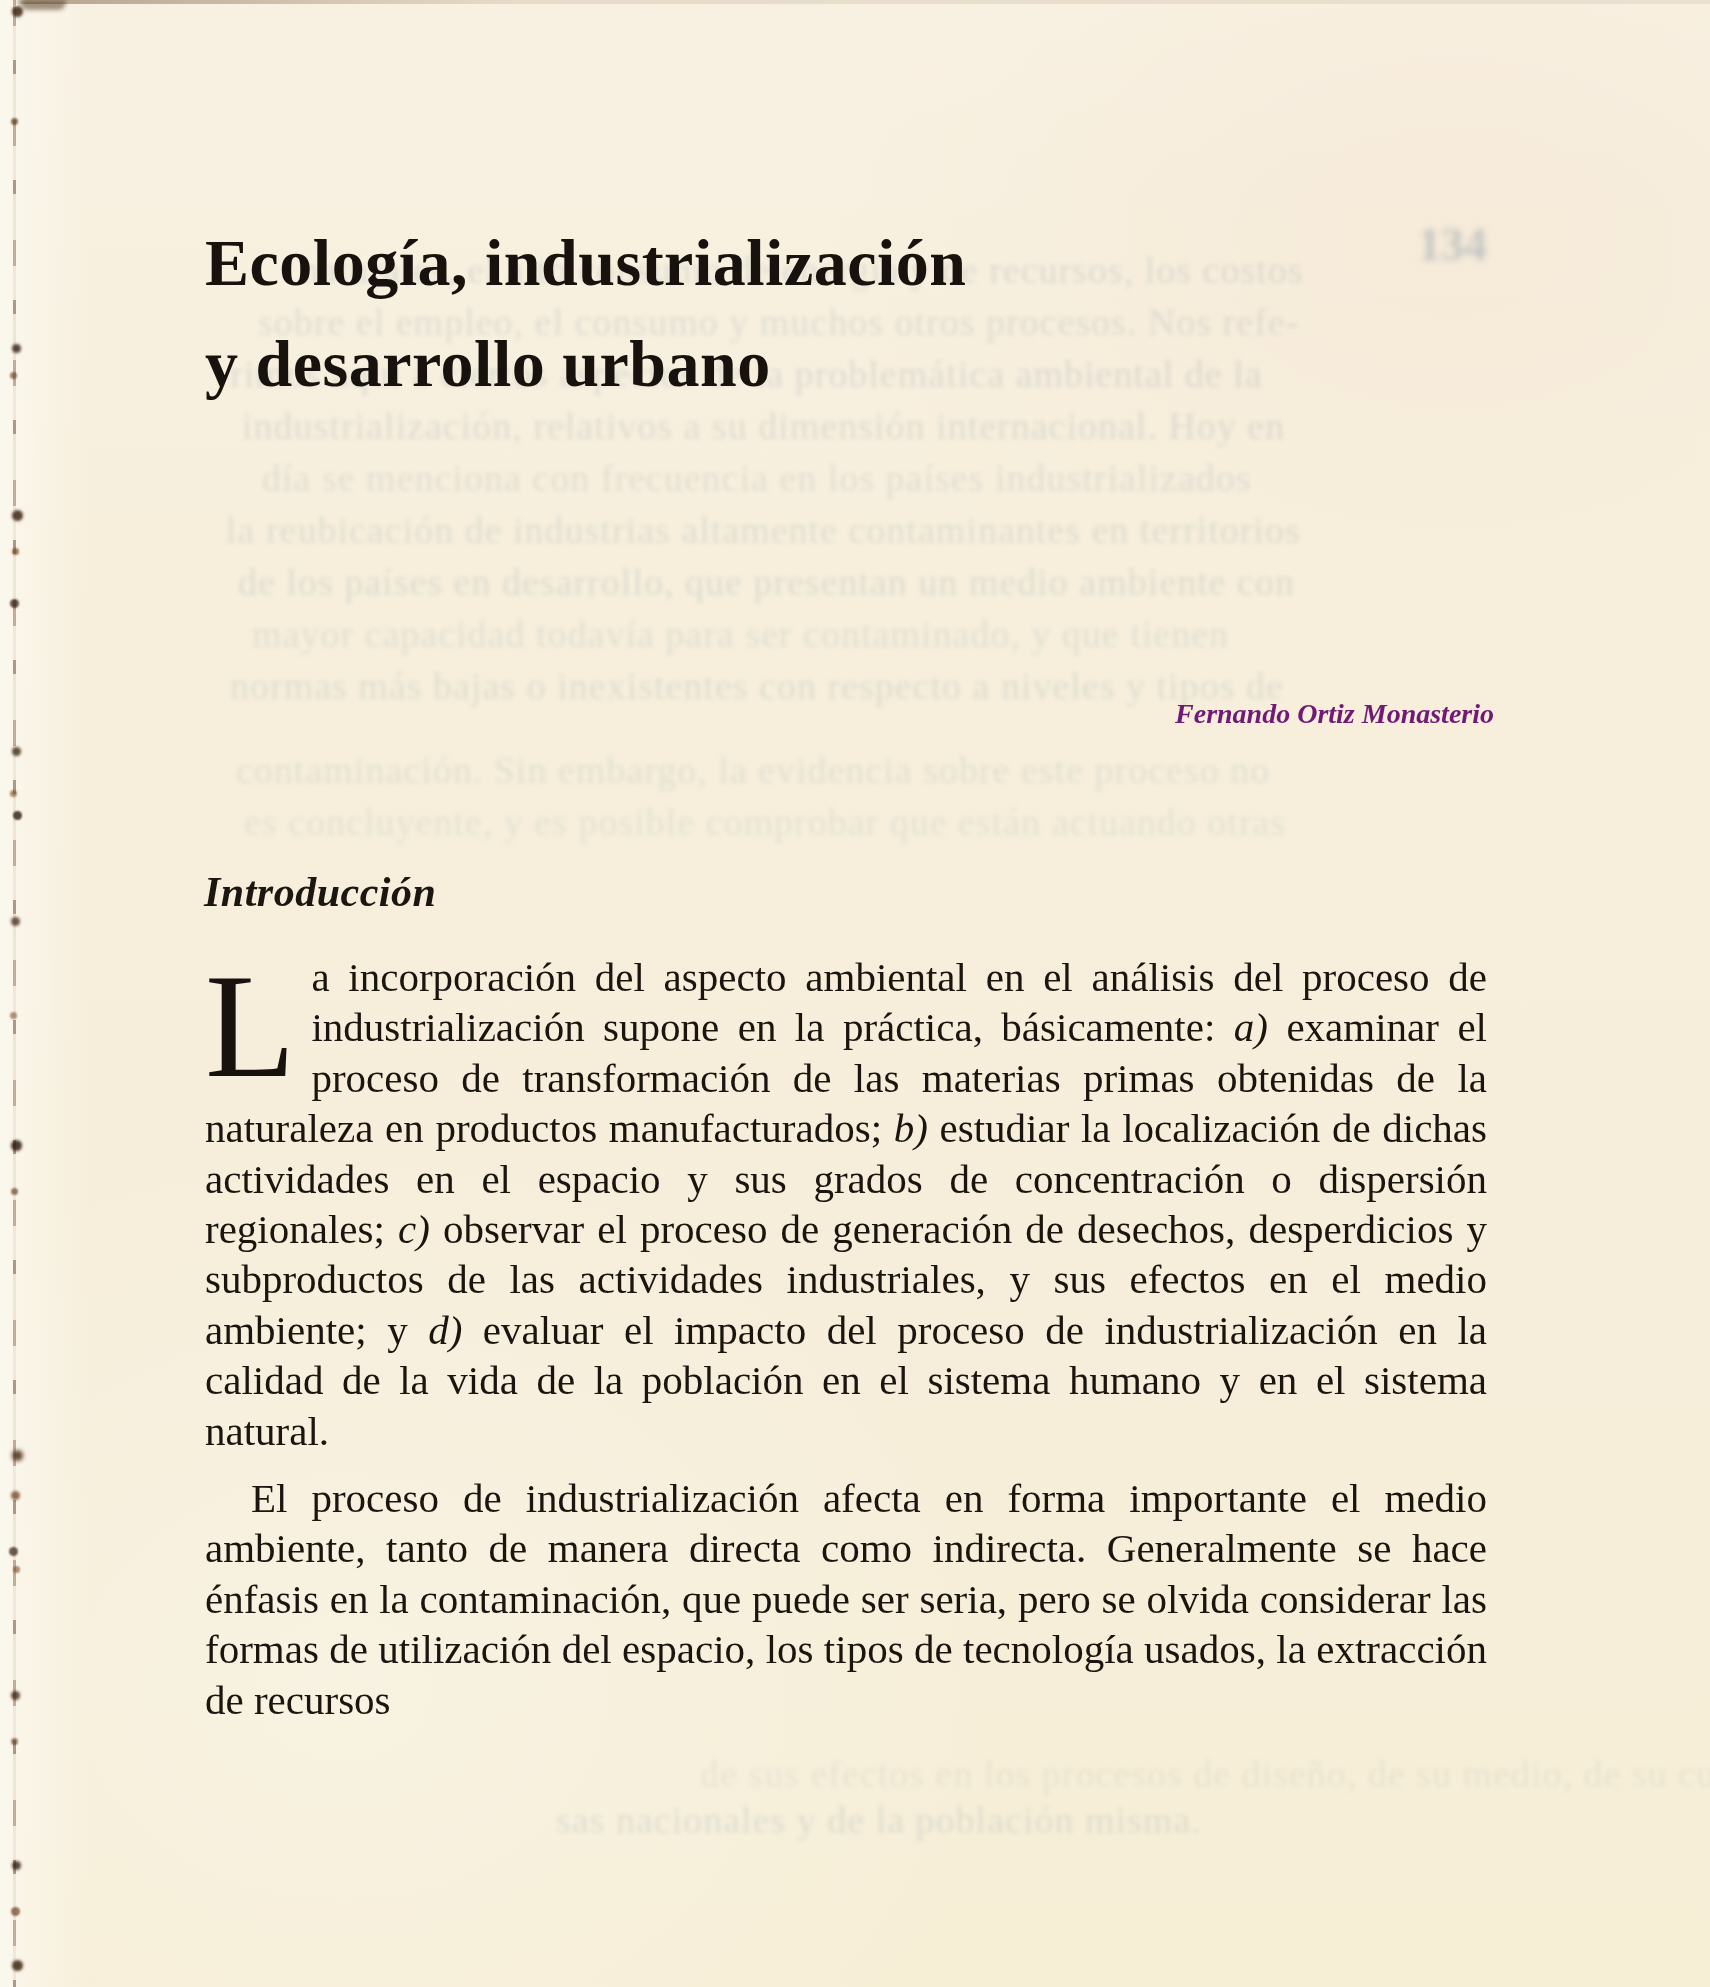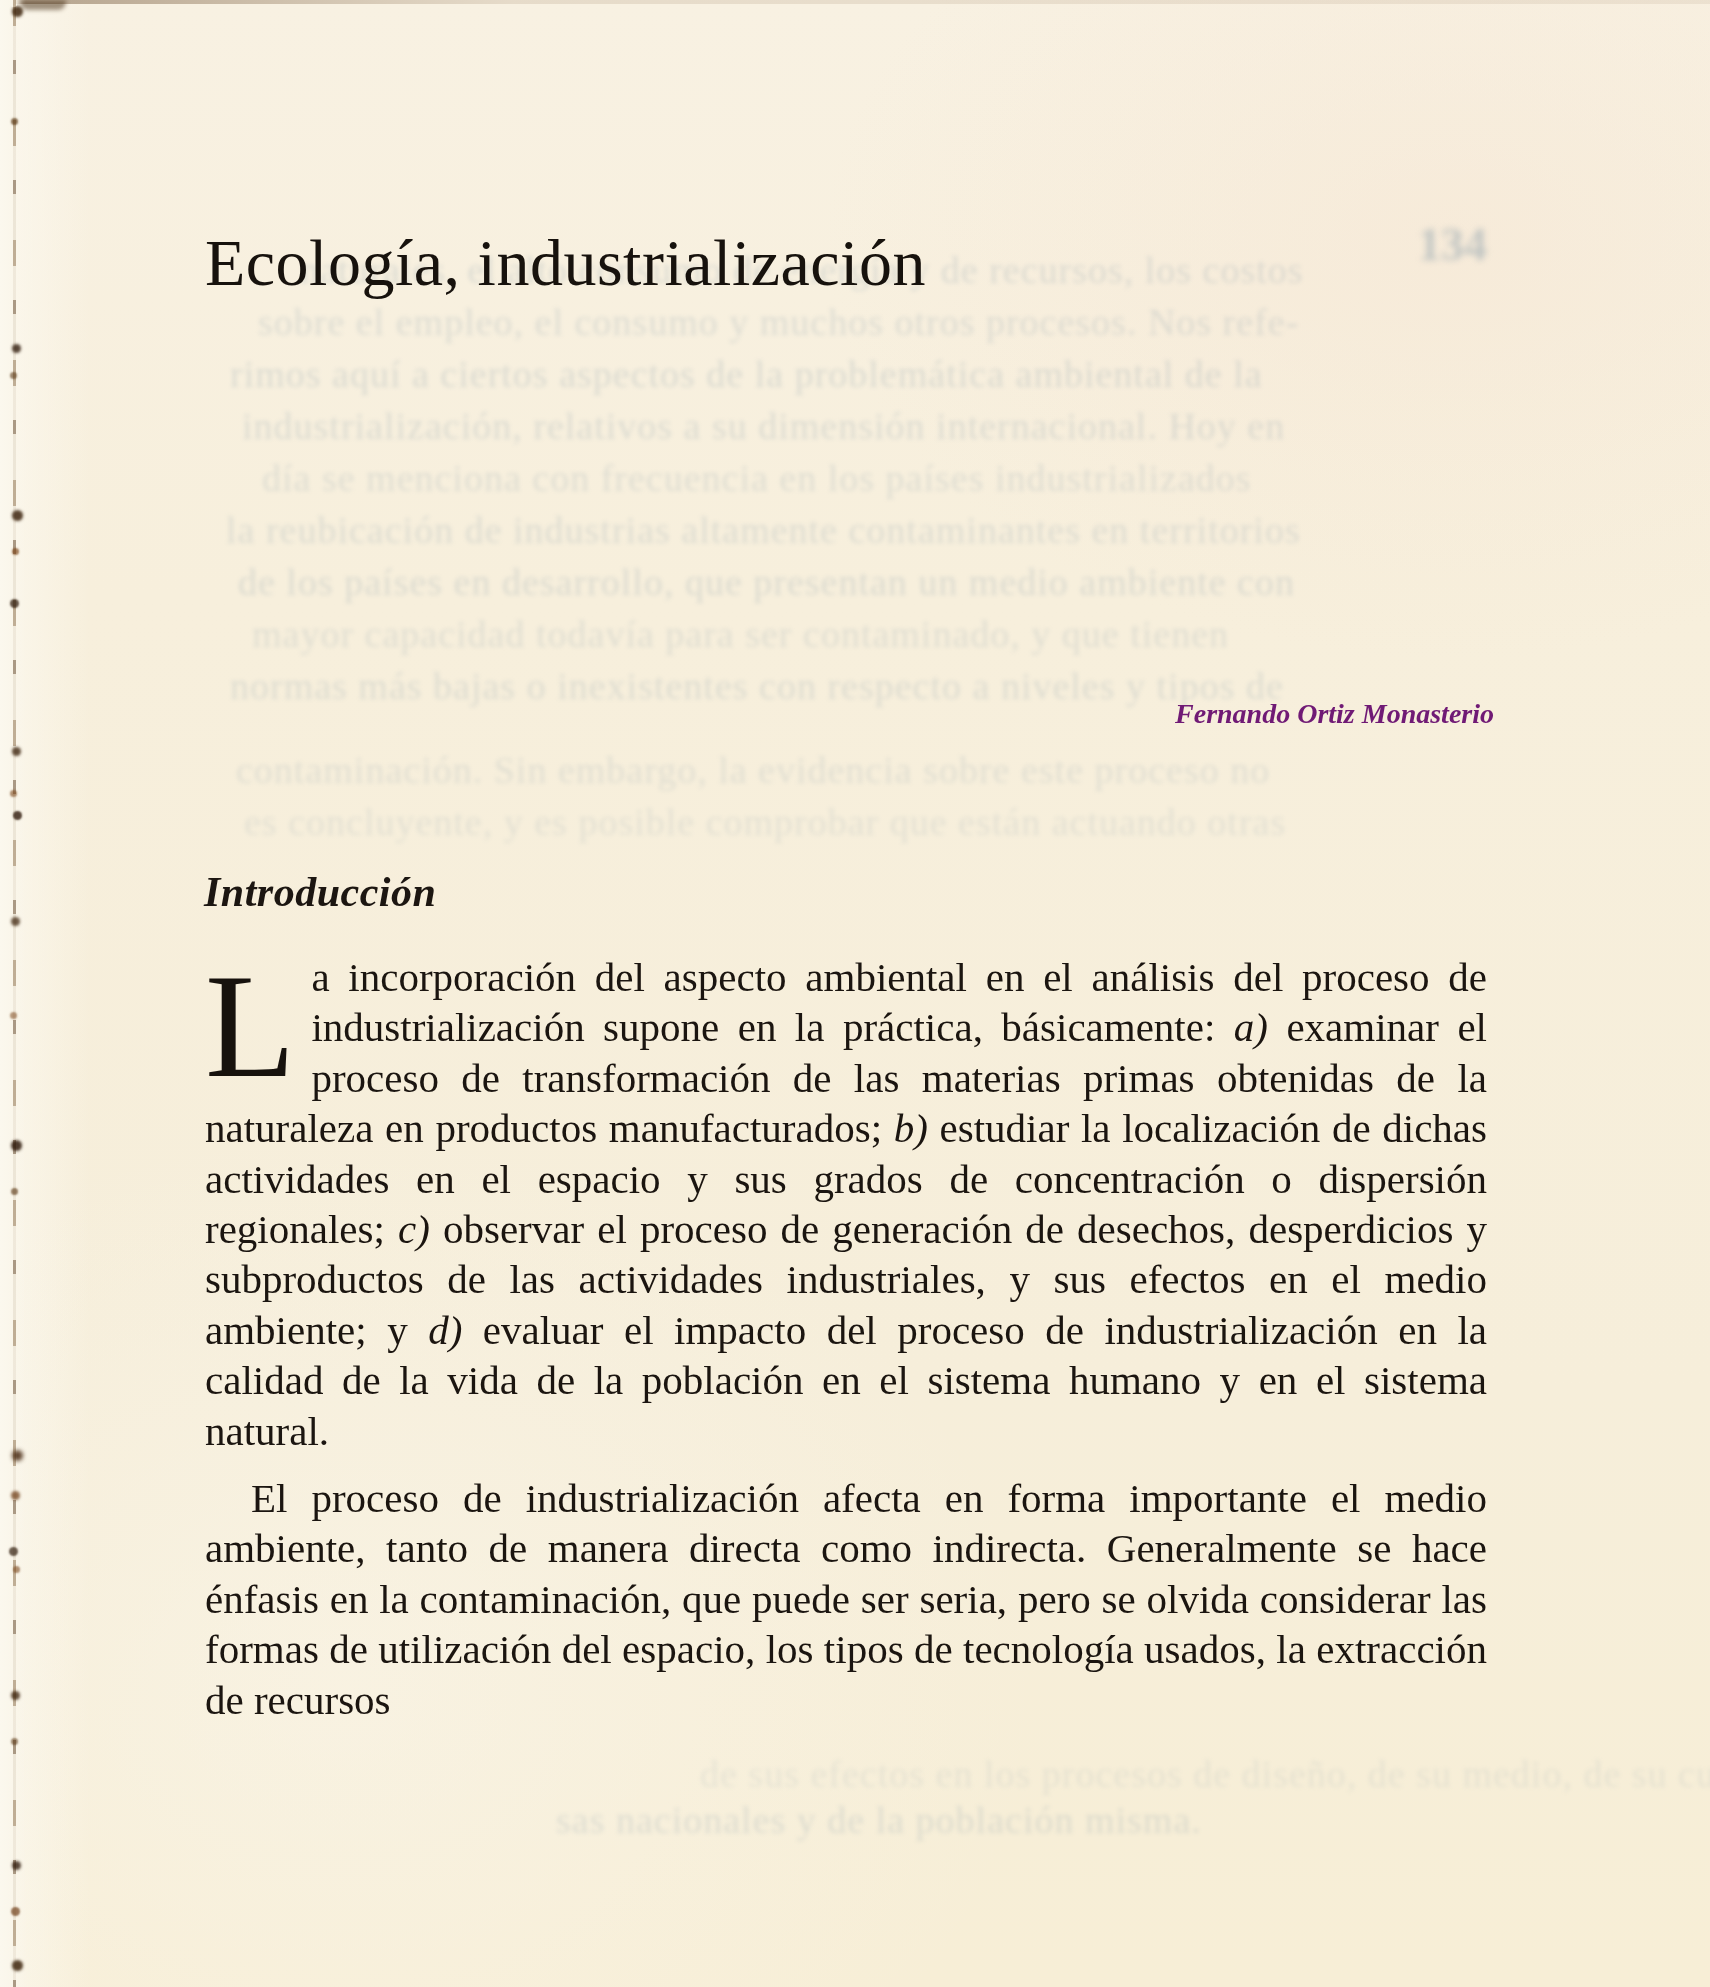--- a/index.html
+++ b/index.html
@@ -61,21 +61,21 @@
   .bleed-line{
     position:absolute;font-family:"Liberation Serif",serif;font-size:38px;
     color:rgba(138,158,170,.60);filter:blur(2.2px);white-space:nowrap;
     letter-spacing:1px;transform:scaleY(1.02);}
   .bleed-num{position:absolute;font-size:46px;color:rgba(140,160,172,.5);
     filter:blur(3px);font-weight:bold;}
 
   
   .title{
     position:absolute;left:205px;top:212px;width:1100px;
-    font-weight:normal;font-size:66px;line-height:101px;color:#17120d;
+    font-weight:bold;font-size:66px;line-height:101px;color:#17120d;
     letter-spacing:.5px;}
   .author{
     position:absolute;right:216px;top:698px;
     font-style:italic;font-weight:bold;font-size:28px;color:#701a75;}
   .section-heading{
     position:absolute;left:204px;top:842px;
     font-style:italic;font-weight:bold;font-size:42px;color:#1c1611;letter-spacing:.5px;margin-top:26px;}
   .body-block{
     position:absolute;left:205px;top:952px;width:1282px;
     font-size:41px;line-height:50.4px;text-align:justify;color:#1b1510;}
@@ -108,20 +108,21 @@
     <div class="bleed-line" style="left: 252px; top: 612px; opacity: 0.36;">mayor capacidad todavía para ser contaminado, y que tienen</div>
     <div class="bleed-line" style="left: 230px; top: 664px; opacity: 0.4;">normas más bajas o inexistentes con respecto a niveles y tipos de</div>
     <div class="bleed-line" style="left: 236px; top: 748px; opacity: 0.34;">contaminación. Sin embargo, la evidencia sobre este proceso no</div>
     <div class="bleed-line" style="left: 244px; top: 800px; opacity: 0.3;">es concluyente, y es posible comprobar que están actuando otras</div>
     <div class="bleed-line" style="left: 700px; top: 1752px; opacity: 0.26;">de sus efectos en los procesos de diseño, de su medio, de su cultu-</div>
     <div class="bleed-line" style="left: 556px; top: 1798px; opacity: 0.4;">sas nacionales y de la población misma.</div>
   </div>
 
 <div class="title">
   <div>Ecología, industrialización</div>
+  <div>y desarrollo urbano</div>
 </div>
 
 <div class="author">Fernando Ortiz Monasterio</div>
 
 <div class="section-heading">Introducción</div>
 
 <div class="body-block">
   <p class="para"><span class="dropcap">L</span><span><span>a incorporación del aspecto ambiental en el análisis del proceso de industrialización supone en la práctica, básicamente: </span><span class="it">a)</span><span> examinar el proceso de transformación de las materias primas obtenidas de la naturaleza en productos manufacturados; </span><span class="it">b)</span><span> estudiar la localización de dichas actividades en el espacio y sus grados de concentración o dispersión regionales; </span><span class="it">c)</span><span> observar el proceso de generación de desechos, desperdicios y subproductos de las actividades industriales, y sus efectos en el medio ambiente; y </span><span class="it">d)</span><span> evaluar el impacto del proceso de industrialización en la calidad de la vida de la población en el sistema humano y en el sistema natural.</span></span></p>
   <p class="para">El proceso de industrialización afecta en forma importante el medio ambiente, tanto de manera directa como indirecta. Generalmente se hace énfasis en la contaminación, que puede ser seria, pero se olvida considerar las formas de utilización del espacio, los tipos de tecnología usados, la extracción de recursos</p>
 </div>

